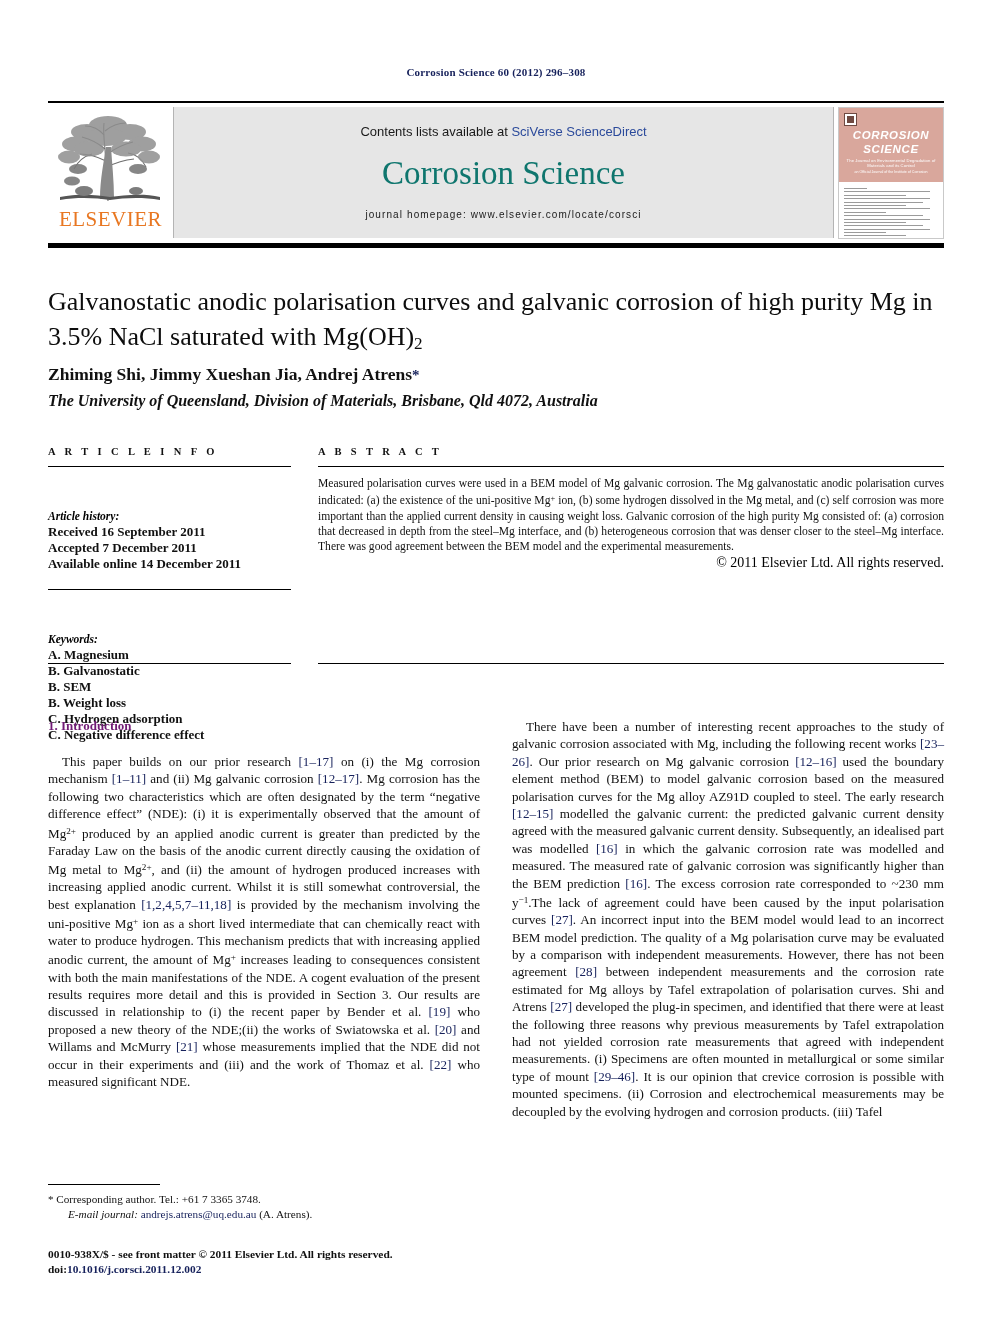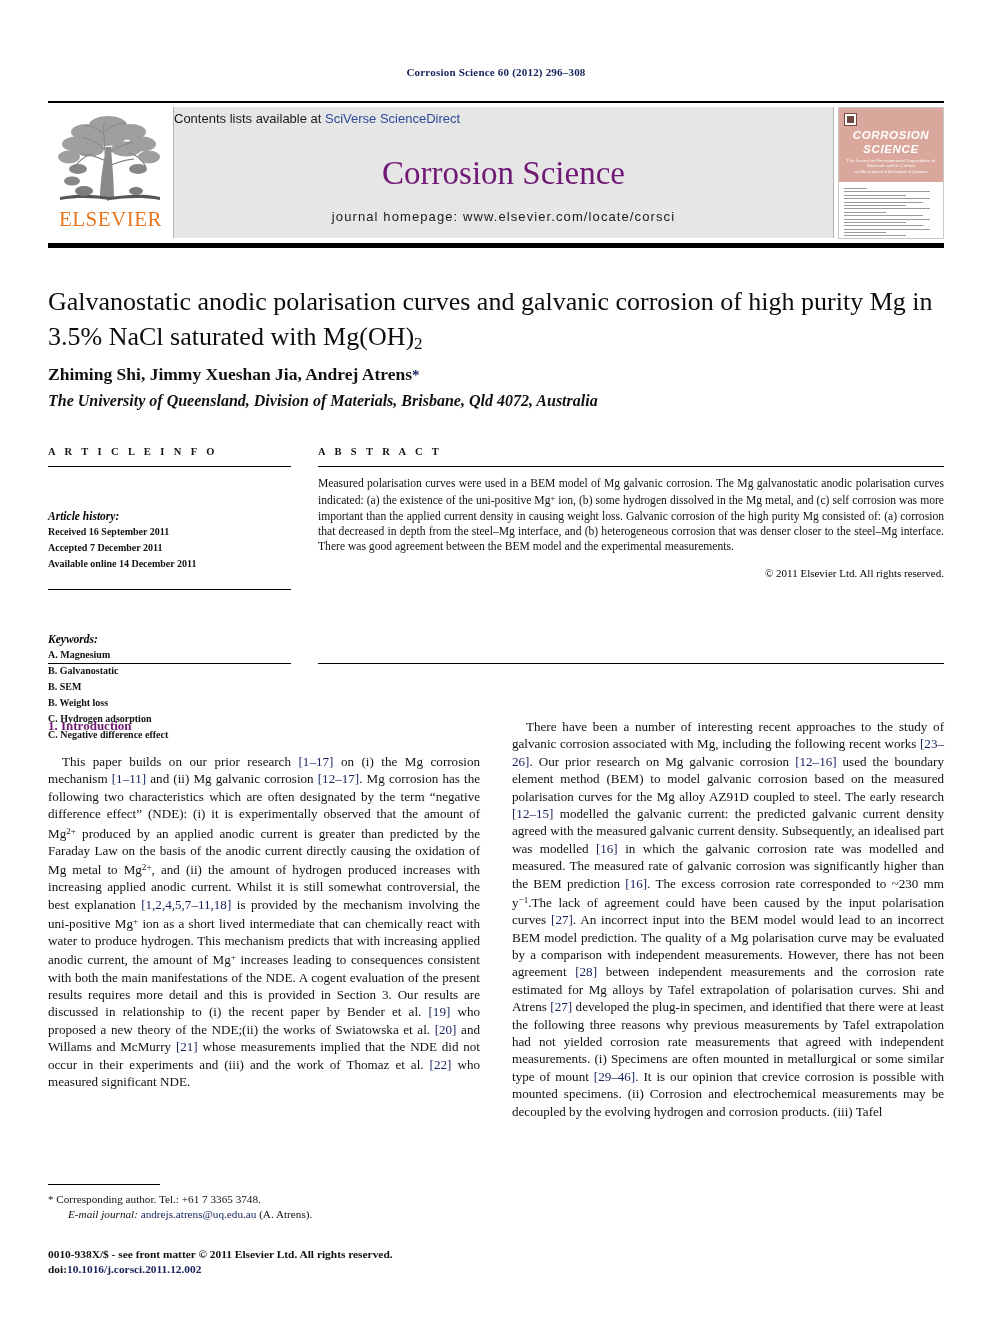--- a/index.html
+++ b/index.html
@@ -79,47 +79,48 @@
     width: 661px;
     height: 131px;
     background: #e6e6e6;
     border-left: 1px solid #b4b4b4;
     border-right: 1px solid #b4b4b4;
     box-sizing: border-box;
   }
   .contents-line {
     position: absolute;
     left: 0;
-    top: 4px;
-    width: 100%;
+    top: 17px;
+    width: 100%;
+    text-align: center;
     font-family: "Liberation Sans", sans-serif;
     font-size: 13px;
     color: #1a1a1a;
   }
   .contents-line .sd-link {
     color: #2b4a9b;
   }
   .journal-name {
     position: absolute;
     left: 0;
     top: 48px;
     width: 100%;
     text-align: center;
     font-family: "Liberation Serif", serif;
     font-size: 33px;
-    color: #701a75;
+    color: #0f766e;
   }
   .homepage-line {
     position: absolute;
     left: 0;
     top: 102px;
     width: 100%;
     text-align: center;
     font-family: "Liberation Sans", sans-serif;
-    font-size: 13px;
+    font-size: 10px;
     letter-spacing: 1.1px;
     color: #1a1a1a;
   }
 
   .mast-cover {
     position: absolute;
     left: 790px;
     top: 4px;
     width: 106px;
     height: 132px;
@@ -279,21 +280,21 @@
   .hist-title, .kw-title {
     font-style: italic;
     font-weight: bold;
     font-size: 11.5px;
     line-height: 16px;
     margin-top: 32px;
   }
   .hist-line, .kw-line {
     font-family: "Liberation Serif", serif;
     font-weight: bold;
-    font-size: 10px;
+    font-size: 13px;
     line-height: 16px;
     color: #111111;
   }
   .kw-block {
     margin-top: 17px;
     border-top: 1.4px solid #000;
     padding-top: 9px;
   }
   .info-bottom-rule {
     position: absolute;
@@ -307,23 +308,23 @@
     font-family: "Liberation Serif", serif;
     font-size: 11.6px;
     line-height: 15.2px;
     text-align: justify;
     color: #111111;
   }
   .abstract-text sup { font-size: 0.72em; vertical-align: 0.38em; }
   .copyright {
     text-align: right;
     font-family: "Liberation Serif", serif;
-    font-size: 11px;
+    font-size: 14px;
     line-height: 15.2px;
-    margin-top: 12px;
+    margin-top: 1px;
   }
   .abs-bottom-rule {
     position: absolute;
     left: 318px;
     top: 663px;
     width: 626px;
     height: 1.4px;
     background: #000;
   }
 

